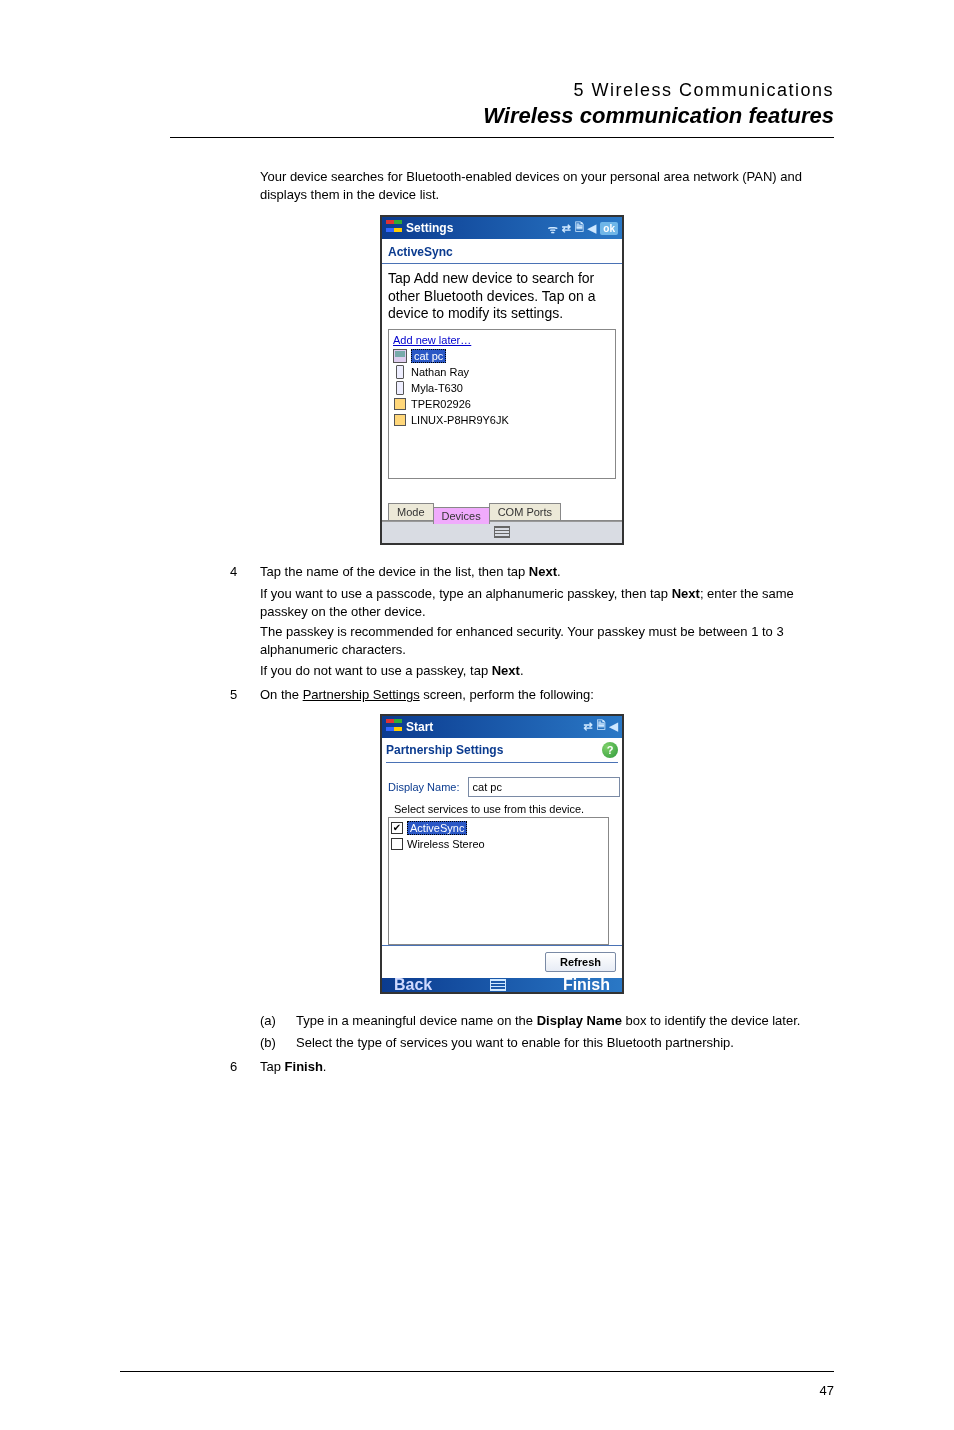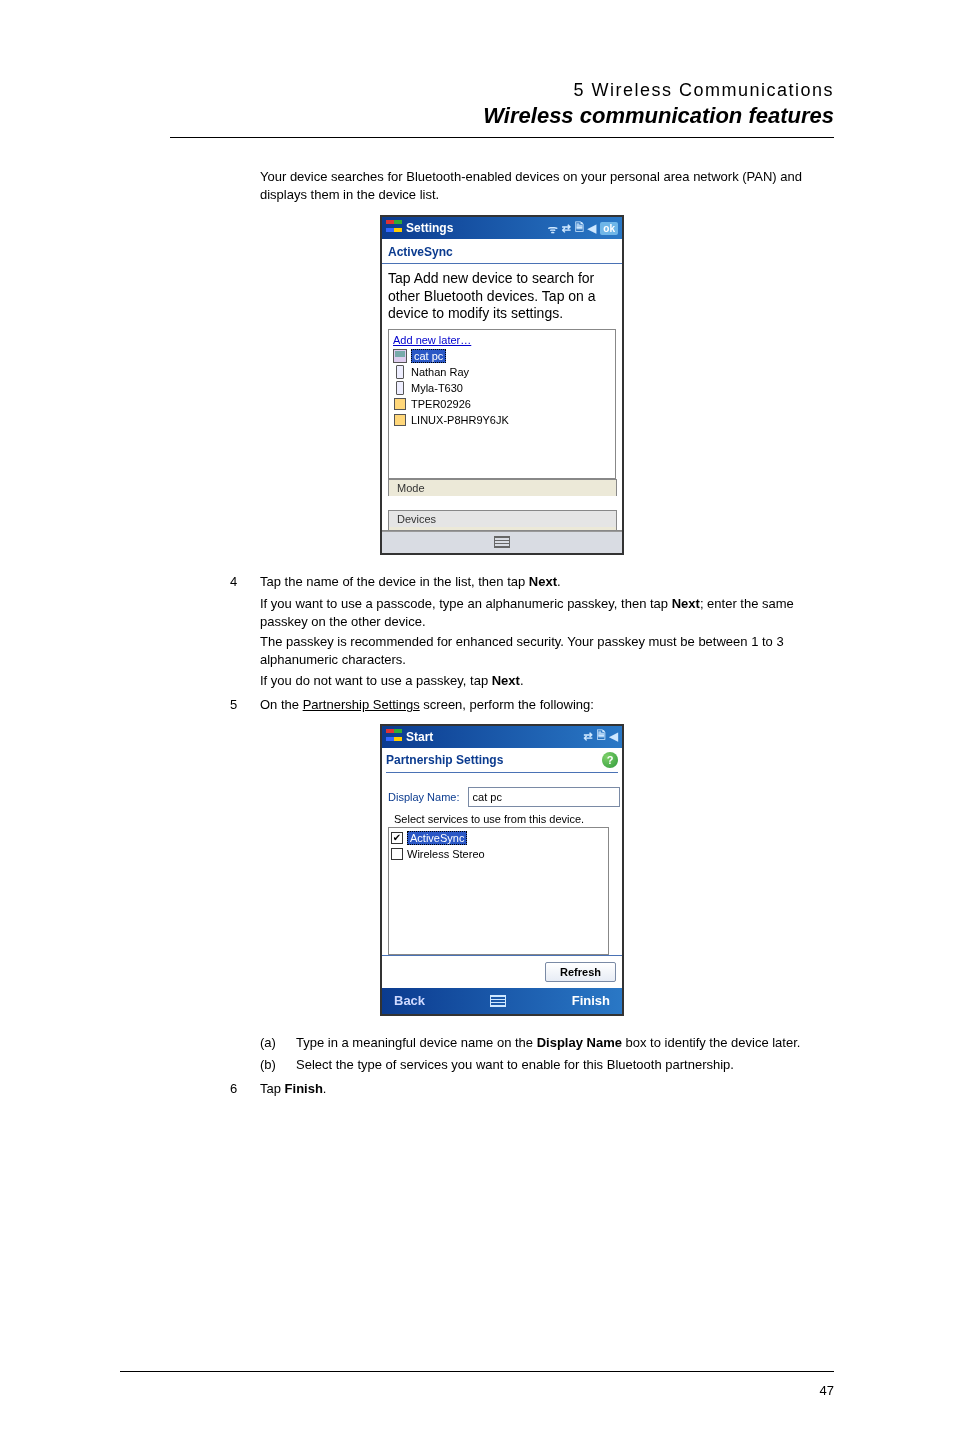--- a/index.html
+++ b/index.html
@@ -144,36 +144,35 @@
   .icon-phone::before {
     content:""; position:absolute; left:3px; right:3px; top:0; bottom:0;
     border:1px solid #555; background:#eef; border-radius:1px;
   }
   .icon-chip::before {
     content:""; position:absolute; inset:1px;
     border:1px solid #555; background:#ffd77a;
   }
   .wm-tabs {
     display: flex;
-    margin: 0 6px 0 6px;
+    margin: 24px 6px 0 6px;
     font-size: 11px;
-    flex-direction: column;
   }
   .wm-tab {
     padding: 2px 8px;
     border: 1px solid #888;
     border-bottom: none;
     background: #ece9d8;
     margin-right: -1px;
     color: #333;
   }
   .wm-tab.active {
-    background: #e5e5e5;
+    background: #f0abfc;
     position: relative;
-    top: 14px;
+    top: 4px;
   }
   .wm-tabbar-bottom { border-top: 1px solid #888; }
   .wm-sip {
     background: #d9dce3;
     height: 22px;
     display: flex; align-items:center; justify-content:center;
     border-top: 1px solid #999;
   }
   .sip-icon {
     width: 16px; height: 12px; border: 1px solid #666; background:
@@ -252,22 +251,22 @@
     display:flex; justify-content:flex-end;
     border-top: 1px solid #4a72b5;
     padding: 6px 6px;
   }
   .win-btn {
     border: 1px solid #7a8aa5; background: linear-gradient(#fff,#e7ecf5);
     font-size: 11px; font-weight: bold; padding: 3px 14px; border-radius: 2px;
   }
   .wm-footerbar {
     background: linear-gradient(to right, #0b3b8f, #2a78c6);
-    height: 26px; display:flex; align-items:center;
-    color: #cfd9ff; font-weight:bold; font-size:13px;
+    height: 14px; display:flex; align-items:center;
+    color: #cfd9ff; font-weight:bold; font-size:16px;
     padding: 0 12px; justify-content: space-between;
   }
   .wm-footerbar .center {
     display:flex; align-items:center; justify-content:center;
   }
 
   
   .sub-row {
     display:flex; font-size:13px; line-height:1.4;
     margin-left: 90px; margin-top: 4px;

